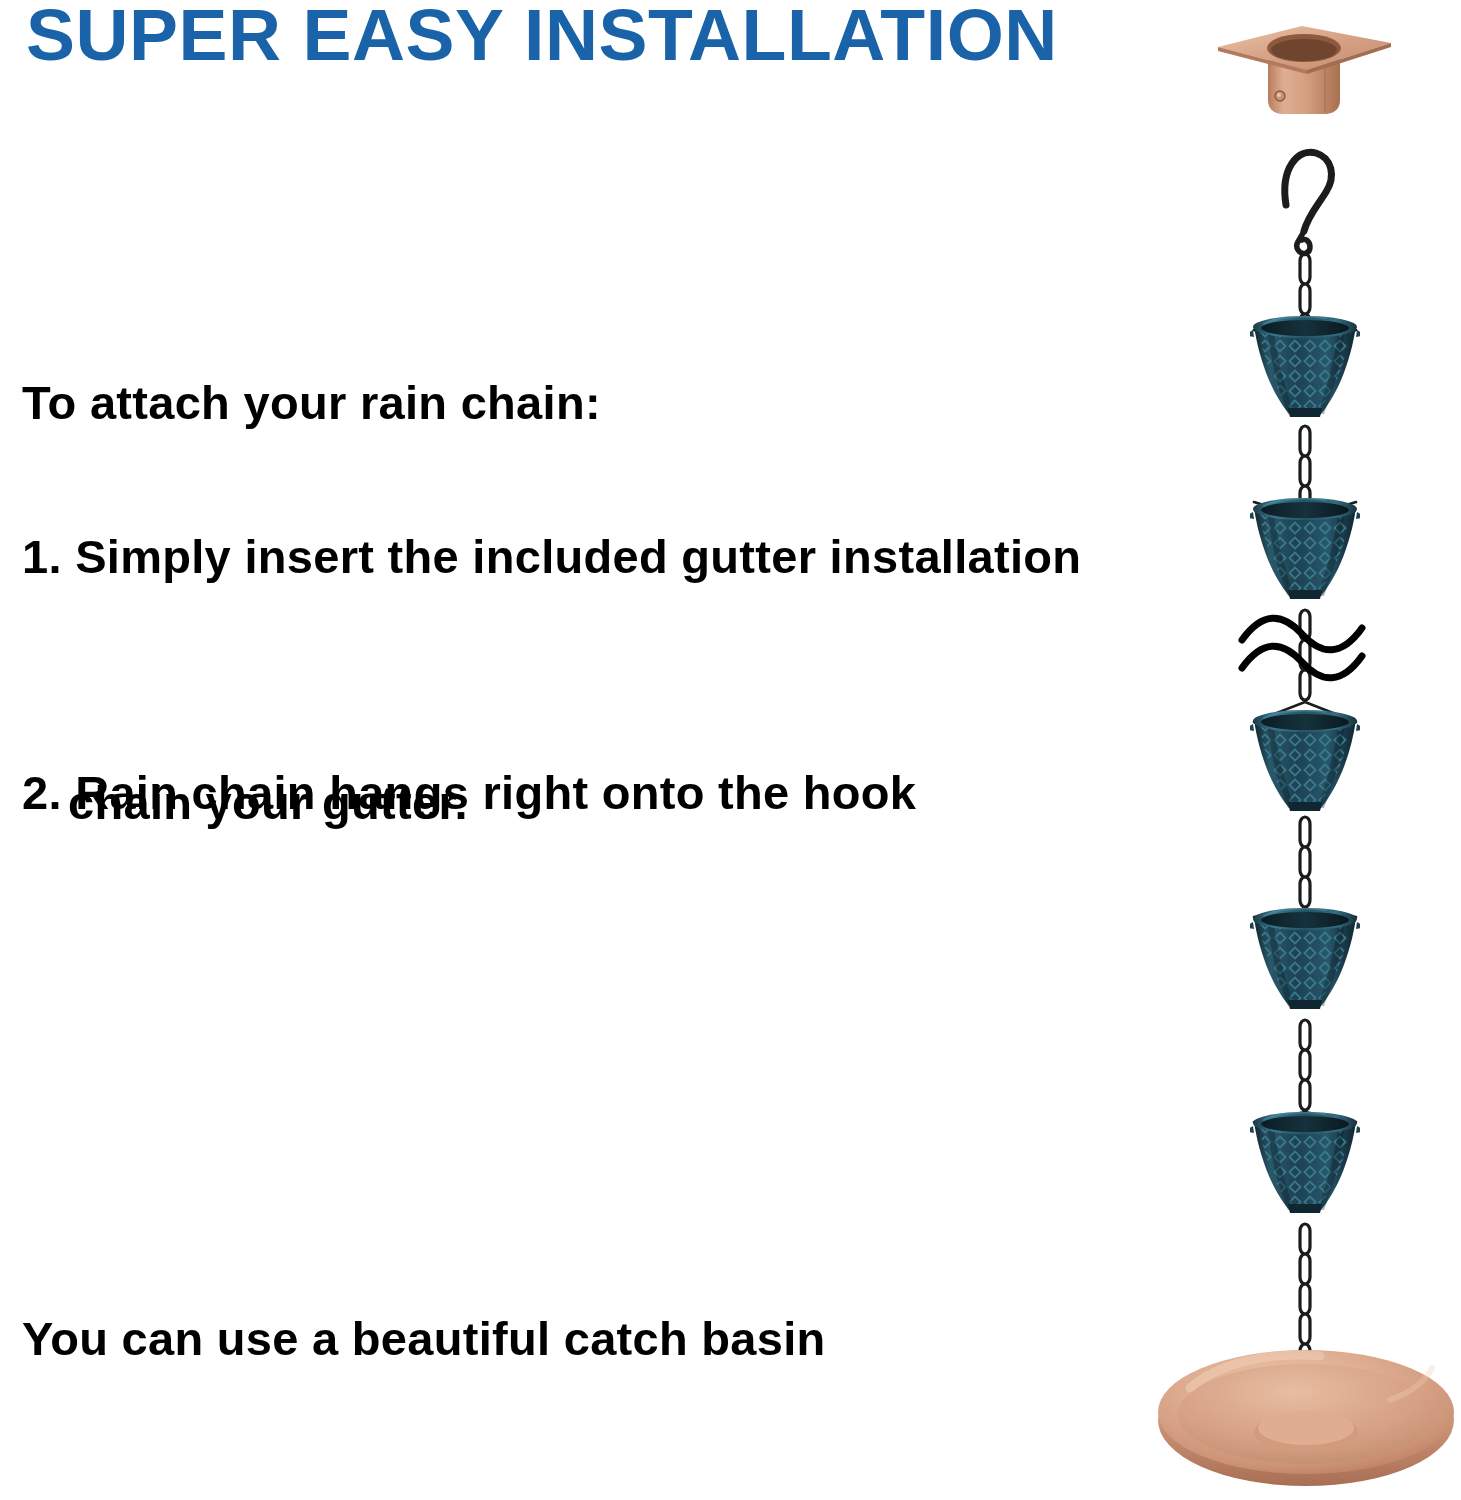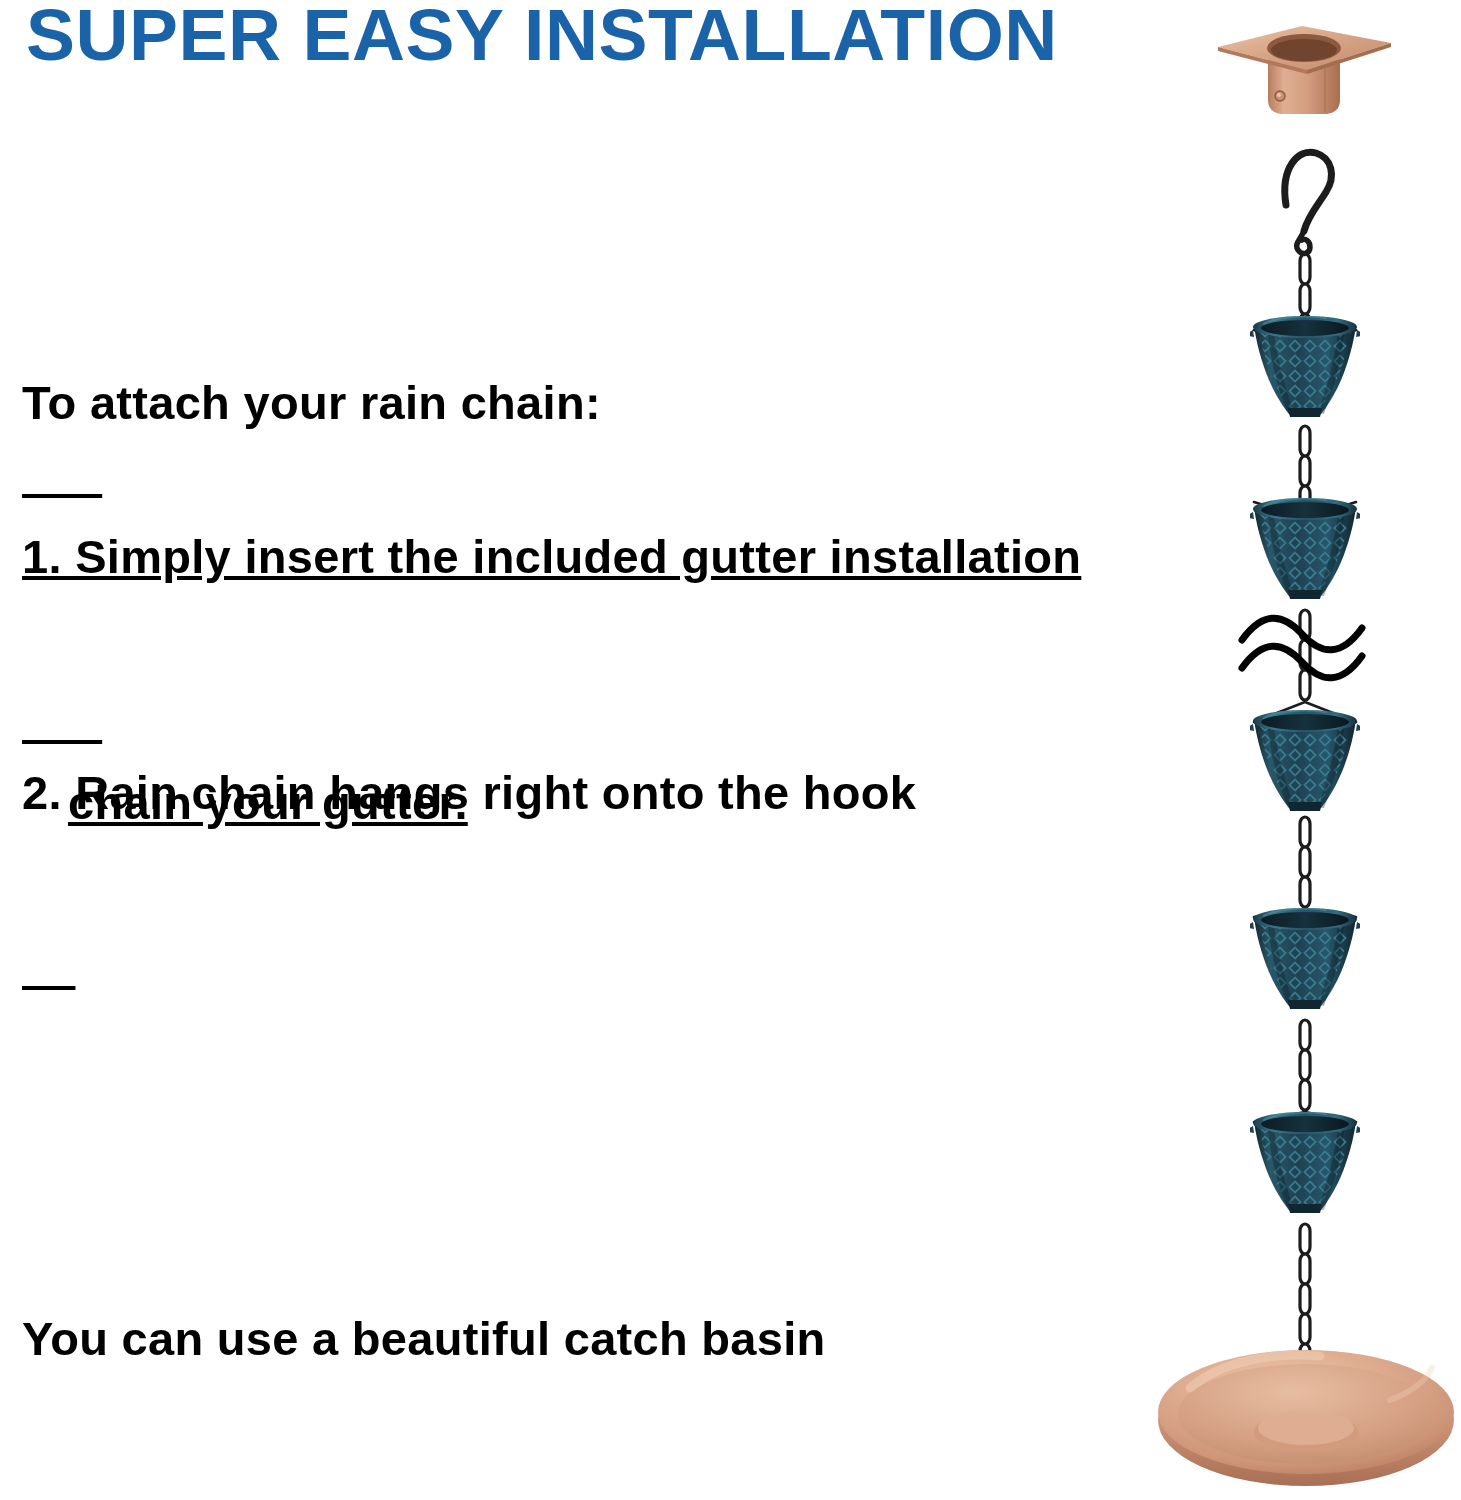--- a/index.html
+++ b/index.html
@@ -51,21 +51,21 @@
     color: #000000;
     font-size: 47px;
     line-height: 82px;
     letter-spacing: 0.3px;
     white-space: pre;
   }
   .body-block .ln { display: block; white-space: pre; }
   .indent-1 { padding-left: 46px; }
 
   #intro      { top: 198px; }
-  #step-one   { top: 352px; text-decoration: underline; }
+  #step-one   { top: 352px; }
   #step-two   { top: 588px; }
   #para-scene { top: 896px; }
   #para-basin { top: 1134px; }
 
   
   #product-art {
     position: absolute;
     left: 1150px;
     top: 0;
     width: 311px;

